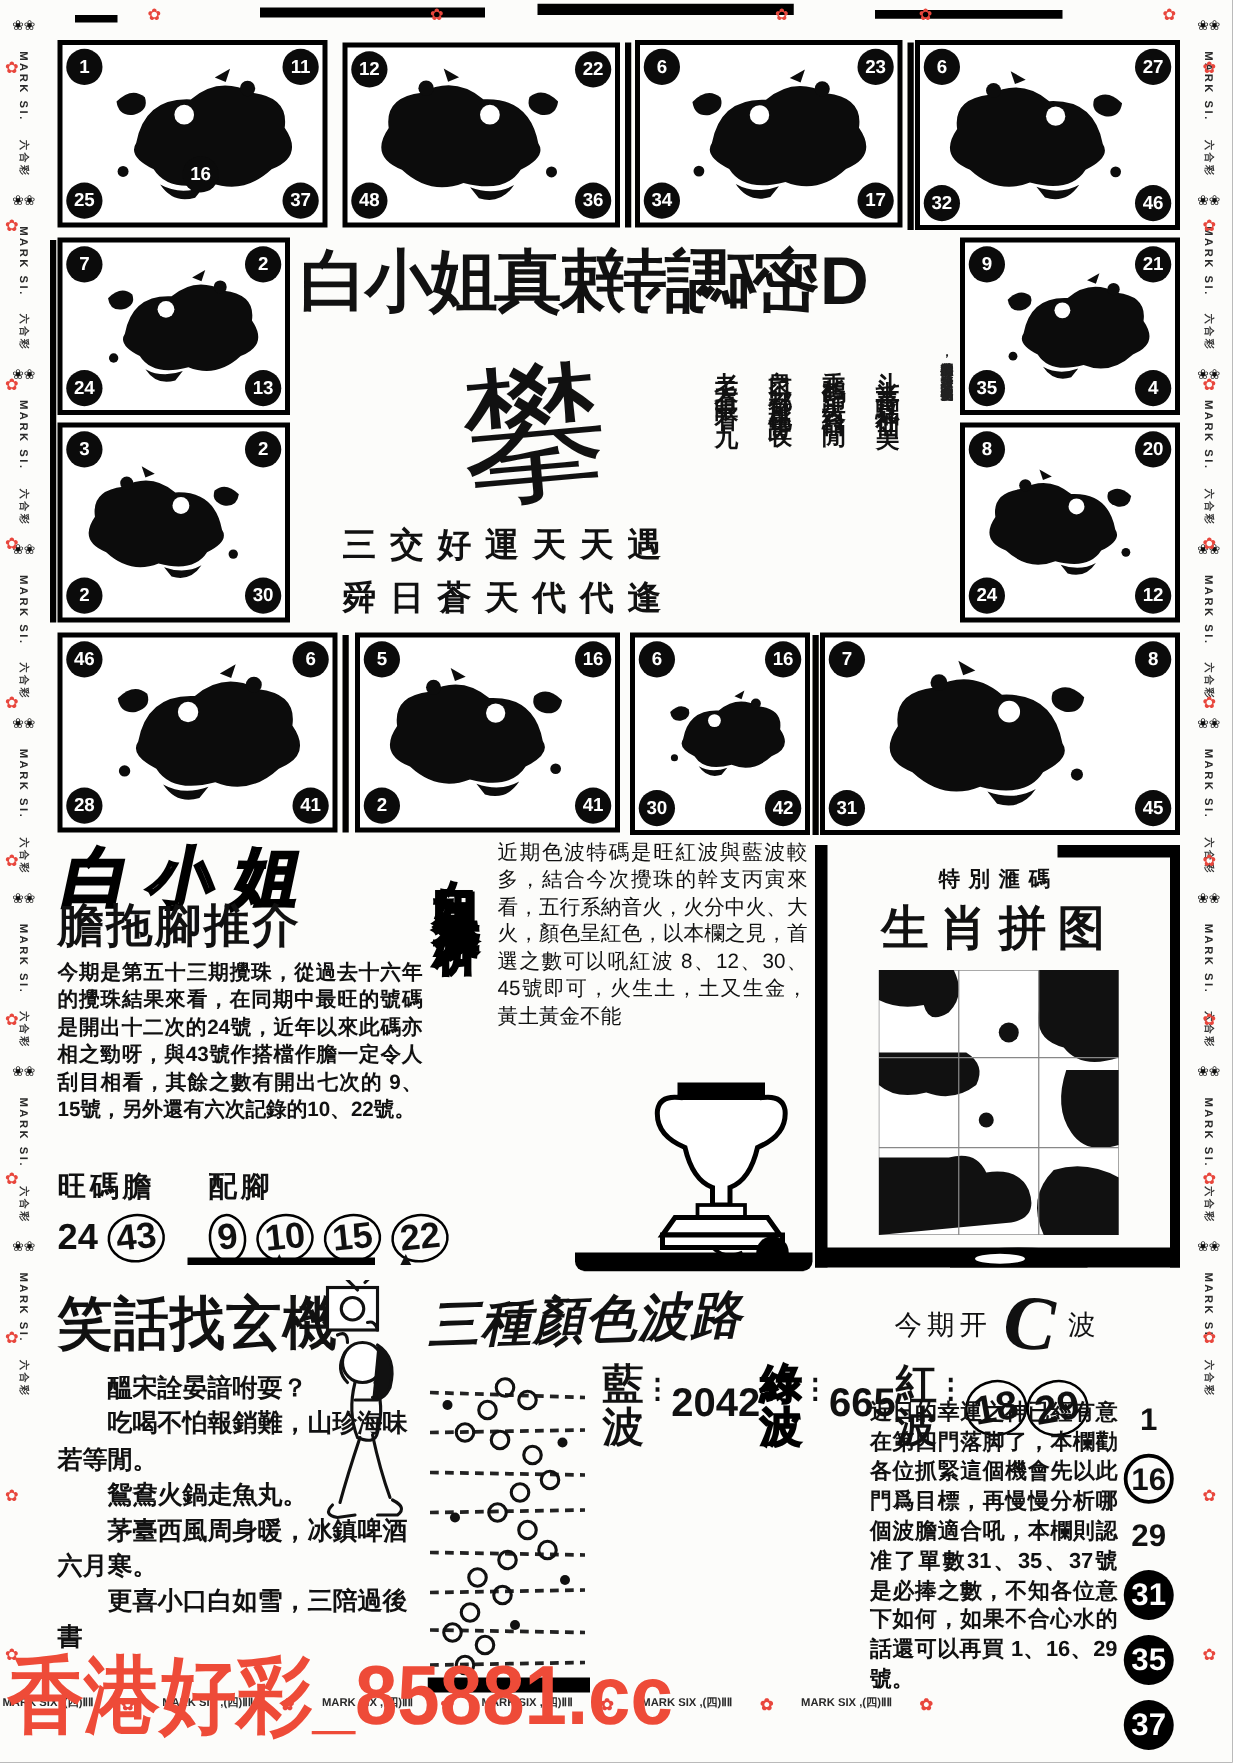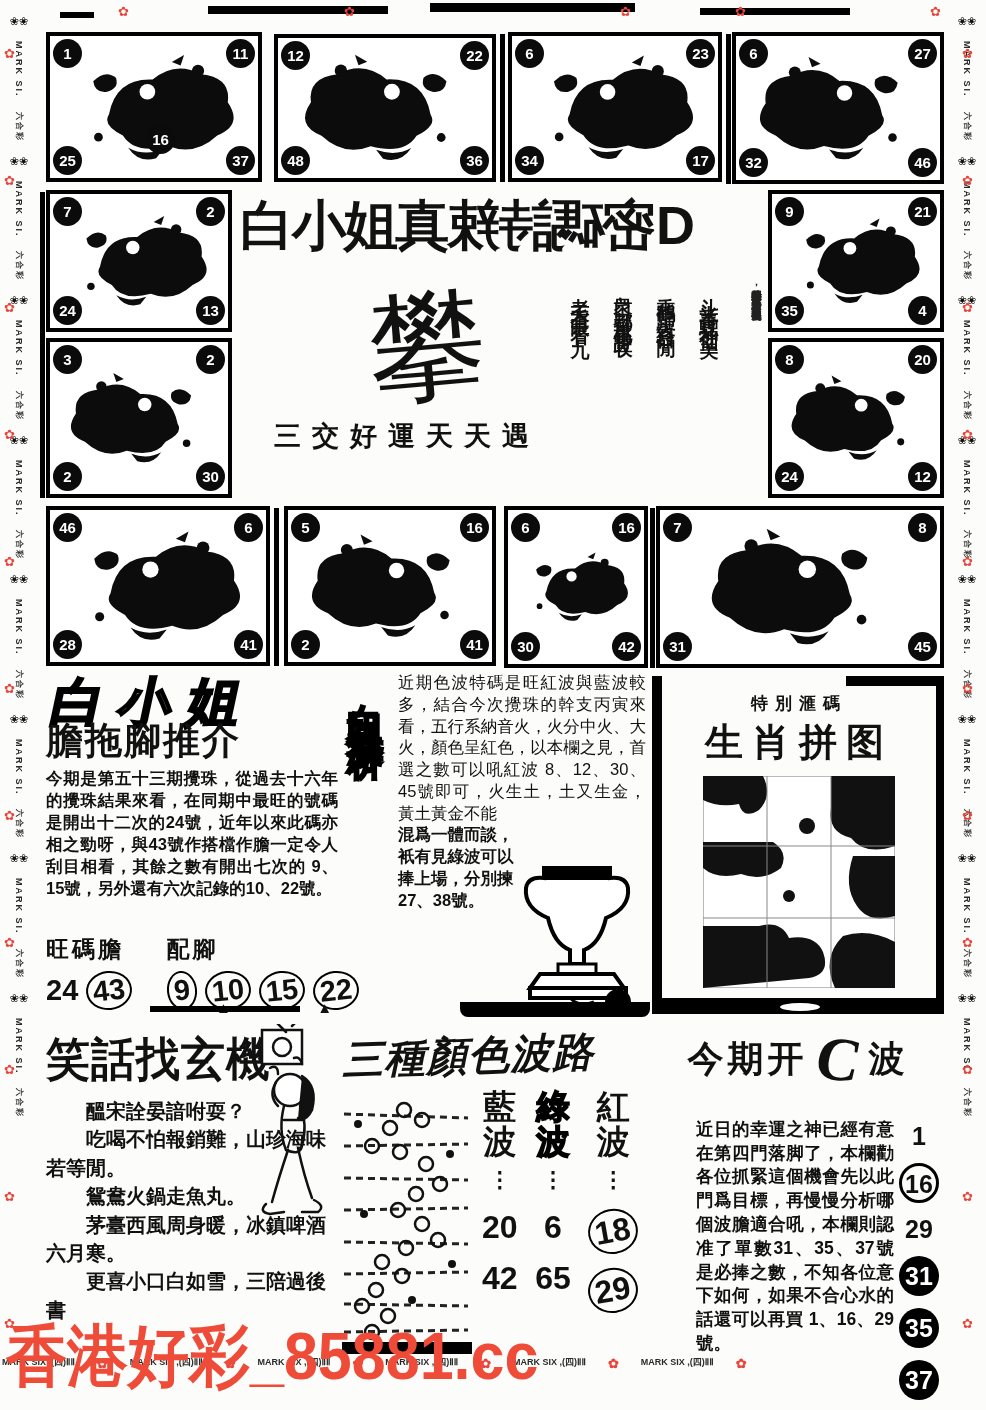--- a/index.html
+++ b/index.html
@@ -91,30 +91,30 @@
   .jk-lines{margin-top:8px;width:100%;font-family:"Liberation Serif",serif;font-size:20px;
             font-weight:600;line-height:1.42;}
   .jk-lines p{margin:0;text-indent:2em;}
   .jk-lines p:first-child{width:230px;}
   
   #bolu{position:absolute;left:342px;top:1028px;width:300px;height:334px;}
   .bl-title{font-size:41px;font-weight:900;font-style:italic;font-family:"Liberation Serif",serif;
             white-space:nowrap;letter-spacing:1px;transform:rotate(-2deg);}
   .bl-chart{position:absolute;left:0;top:66px;}
   .bl-cols{position:absolute;left:140px;top:62px;right:4px;display:flex;justify-content:space-between;}
-  .bl-col{display:flex;flex-direction:column;align-items:center;}
+  .bl-col{display:flex;align-items:flex-start;}
   .bl-label{font-size:33px;font-weight:900;width:1em;line-height:1.05;text-align:center;}
   .bl-label.outline{color:#14532d;-webkit-text-stroke:1.6px #000;text-shadow:0 0 1px #000;}
   .bl-colon{font-size:22px;font-weight:900;margin:8px 0 2px;}
   .bl-num{font-size:32px;font-weight:800;margin-top:14px;}
   .bl-num.circ{border:2.5px solid #000;border-radius:50%;padding:2px 5px;transform:rotate(-10deg);}
   
   #kaibo{position:absolute;left:652px;top:1032px;width:292px;height:330px;}
   .kb-title{display:flex;align-items:center;justify-content:center;gap:8px;}
-  .kb-t{font-size:36px;font-weight:700;letter-spacing:4px;}
+  .kb-t{font-size:22px;font-weight:400;letter-spacing:4px;}
   .kb-glyph{font-size:62px;font-weight:900;font-family:"Liberation Serif",serif;line-height:.9;
             transform:rotate(6deg) skewX(-6deg);}
   .kb-wrap{display:flex;margin-top:30px;}
   .kb-body{flex:1;font-size:17.5px;font-weight:800;line-height:1.36;text-align:justify;margin-left:44px;}
   .kb-nums{width:50px;display:flex;flex-direction:column;align-items:center;gap:12px;margin-top:4px;}
   .kb-num{font-size:25px;font-weight:800;}
   .kb-num.ring{border:3px solid #000;border-radius:50%;width:40px;height:40px;line-height:36px;
                text-align:center;box-sizing:border-box;}
   .kb-num.solid{background:#000;color:#fff;border-radius:50%;width:40px;height:40px;line-height:40px;
                 text-align:center;}
@@ -424,20 +424,21 @@
     <div class="mh-glyph">攀</div>
     <div class="mh-poem" id="mh-poem">
         <div>斗米青驄神仙美</div>
         <div>乘鶴歸去終日閒</div>
         <div>衆口都贊桃豐收</div>
         <div>老天有眼看一九</div>
       </div>
     <div class="mh-intro">白小姐特別恭獻神童獻碼詩，務要精選詩意，便從圖中找到密碼</div>
     <div class="mh-couplet">
       <div>三交好運天天遇</div>
+      <div>舜日蒼天代代逢</div>
     </div>
   </div>
 
   <div id="dan-tuo">
     <div class="dt-bg">白小姐</div>
     <div class="dt-fg">膽拖腳推介</div>
     <div class="dt-body">今期是第五十三期攪珠，從過去十六年的攪珠結果來看，在同期中最旺的號碼是開出十二次的24號，近年以來此碼亦相之勁呀，與43號作搭檔作膽一定令人刮目相看，其餘之數有開出七次的 9、15號，另外還有六次記錄的10、22號。</div>
     <div class="dt-groups" id="dt-groups">
         <div class="dt-group">
           <div class="dt-label">旺碼膽</div>
@@ -457,21 +458,20 @@
         </div>
       </div>
     <span class="dt-tri" style="left:170px;">▲</span>
     <span class="dt-tri" style="right:6px;">▲</span>
   </div>
   <div id="bar-dt"></div>
 
   <div id="sebo">
     <div class="sb-title">白姐色波分析</div>
     <div class="sb-body">近期色波特碼是旺紅波與藍波較多，結合今次攪珠的幹支丙寅來看，五行系納音火，火分中火、大火，顏色呈紅色，以本欄之見，首選之數可以吼紅波 8、12、30、45號即可，火生土，土又生金，黃土黃金不能</div>
-    <div class="sb-body2">混爲一體而談，衹有見綠波可以捧上場，分別揀27、38號。</div>
     <svg class="sb-trophy" width="134" height="156" viewBox="0 0 134 156">
       <path d="M34,8 h66 v10 q16,-2 18,10 q2,20 -22,30 q-6,26 -22,32 v14 h-14 v-14 q-16,-6 -22,-32 q-24,-10 -22,-30 q2,-12 18,-10z" fill="#fff" stroke="#000" stroke-width="4"></path>
       <path d="M34,8 h66 v12 h-66z" fill="#000"></path>
       <rect x="48" y="104" width="38" height="10" fill="#fff" stroke="#000" stroke-width="3"></rect>
       <path d="M30,114 h74 l10,14 h-94z" fill="#fff" stroke="#000" stroke-width="4"></path>
       <rect x="20" y="128" width="96" height="10" fill="#fff" stroke="#000" stroke-width="4"></rect>
       <circle cx="108" cy="142" r="13" fill="#000"></circle>
       <path d="M60,138 q10,10 24,4" fill="none" stroke="#000" stroke-width="3"></path>
     </svg>
   </div>

